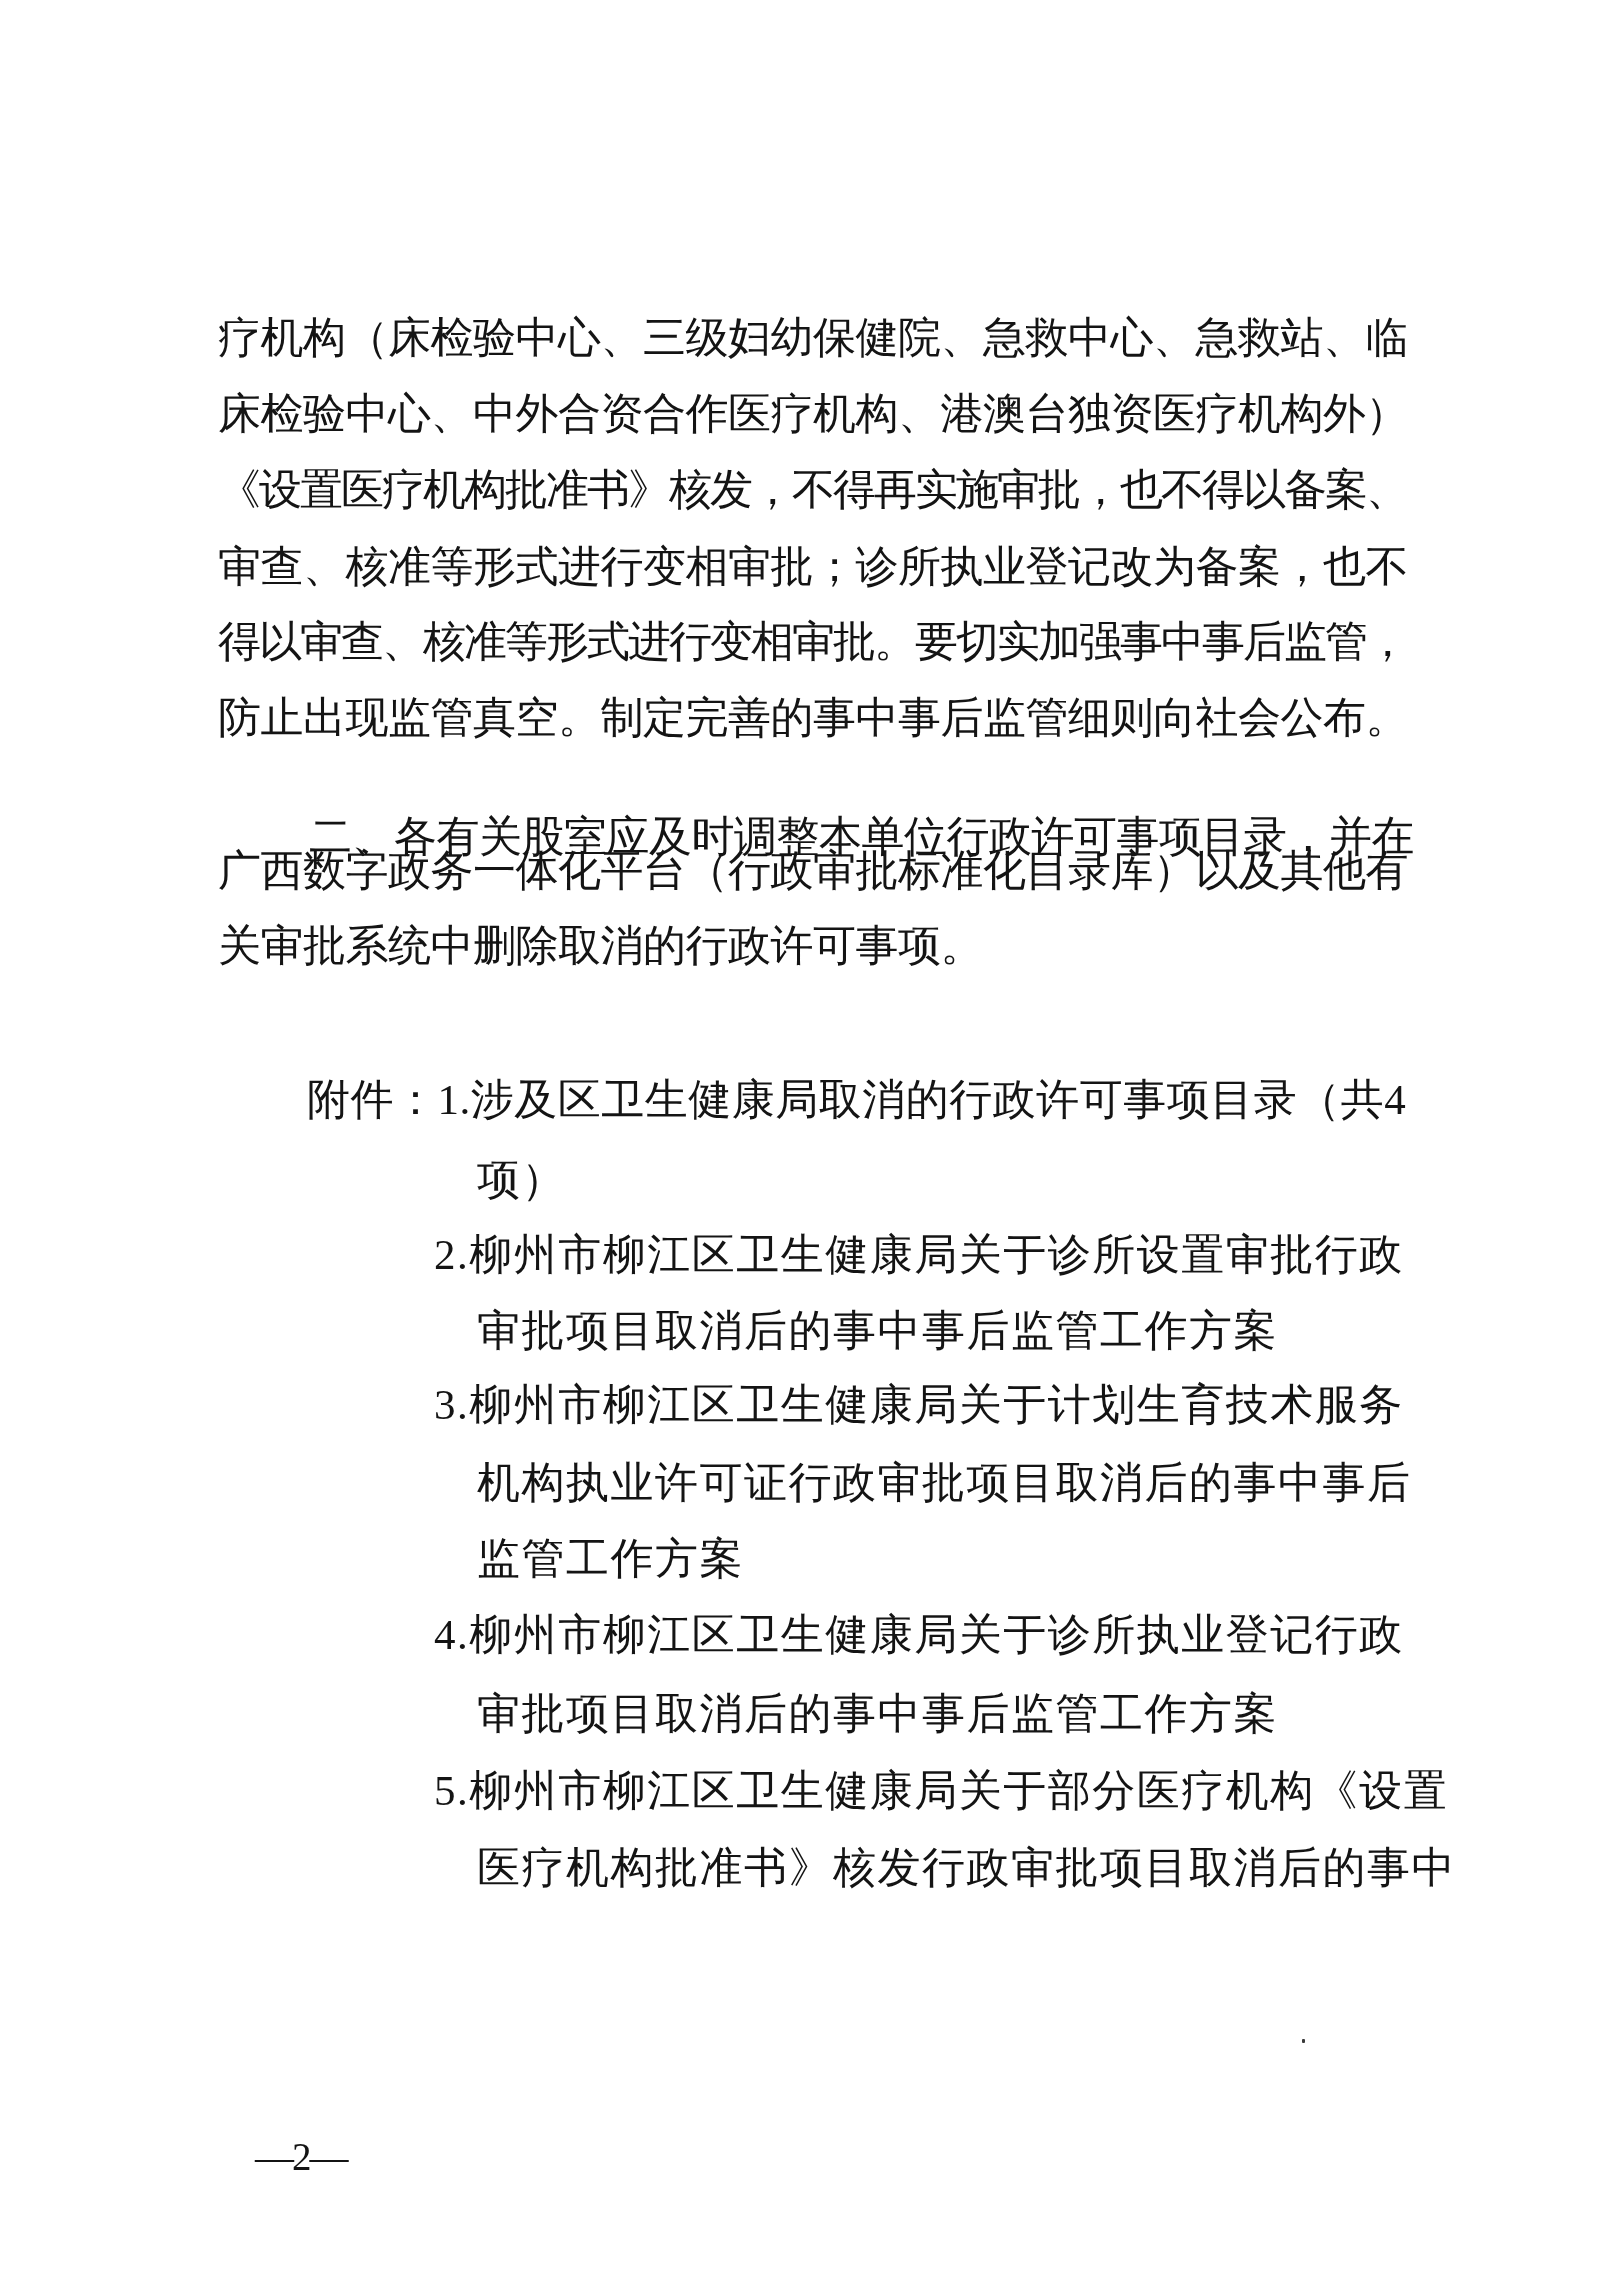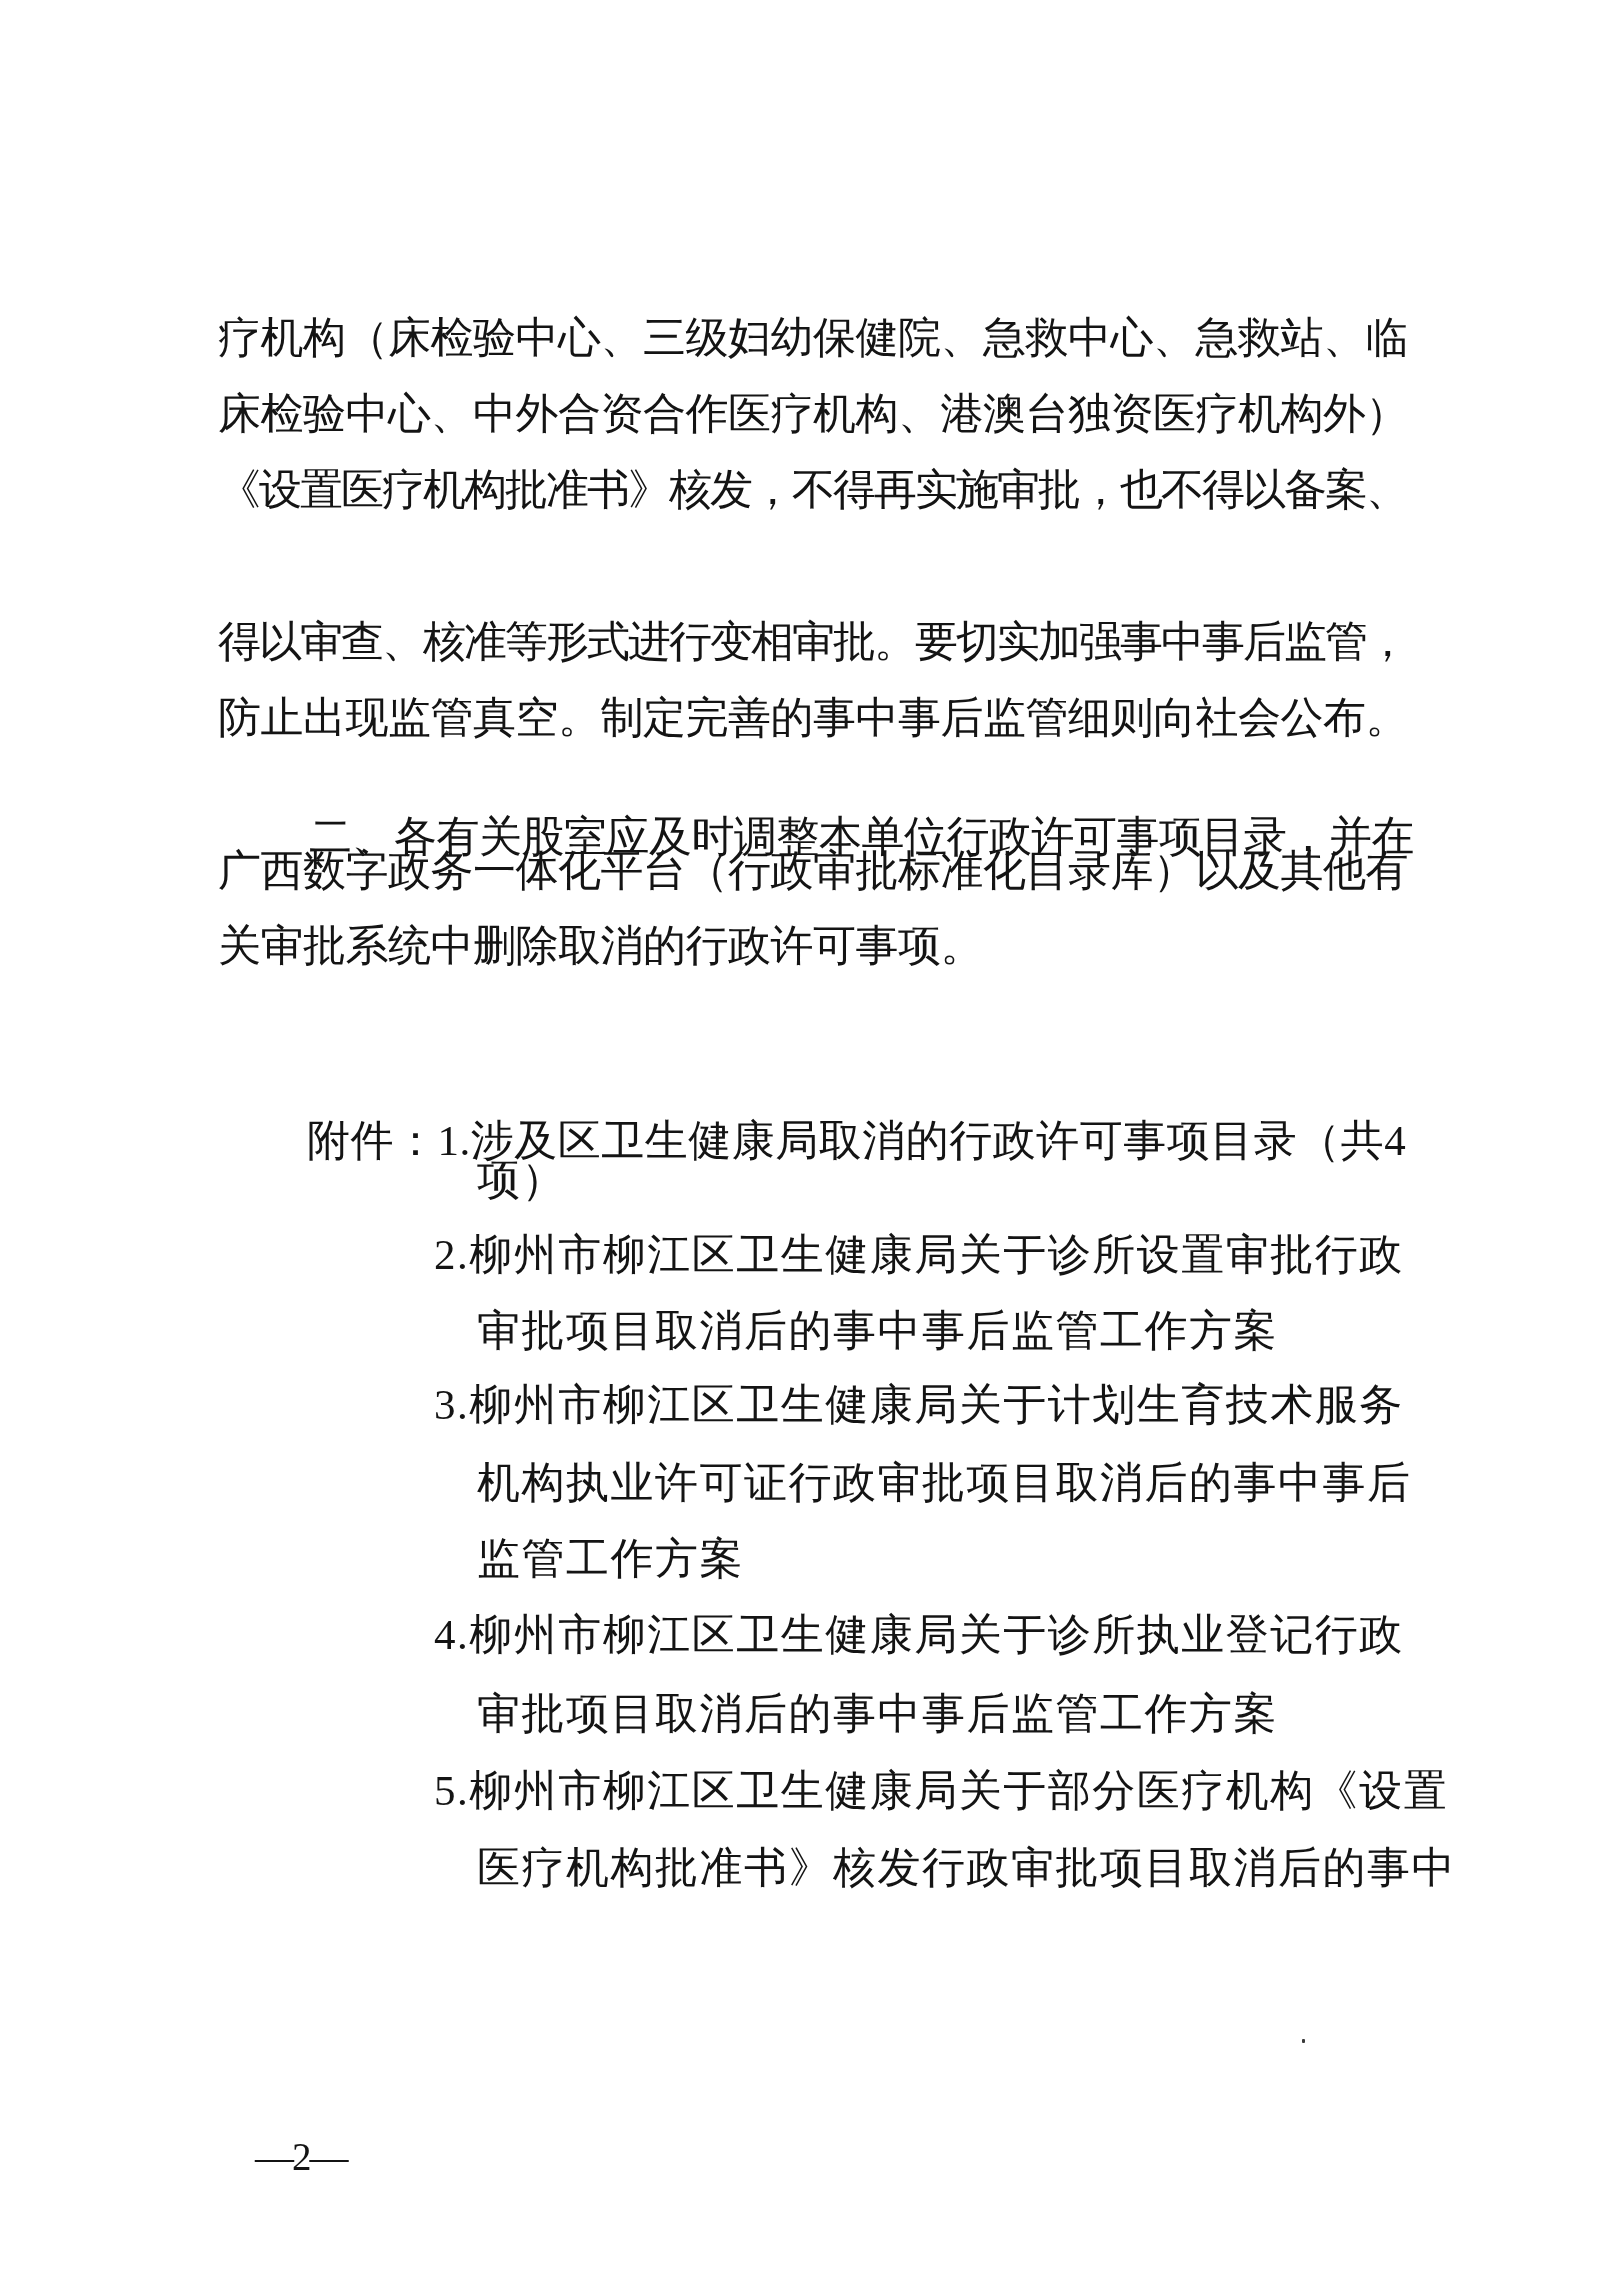--- a/index.html
+++ b/index.html
@@ -23,21 +23,21 @@
     line-height:1;
     color:#141414;
     letter-spacing:-0.5px;
     font-weight:400;
   }
   
   .body{ left:218px; }
   
   .indent{ left:309px;margin-top:44px; }
   
-  .attach-head{ left:307px; letter-spacing:0.5px;margin-top:41px; }
+  .attach-head{ left:307px; letter-spacing:0.5px; }
   
   .item{ left:434px; letter-spacing:1.5px; }
   
   .cont{ left:477px; letter-spacing:1.5px; }
   
   .ls-tight{ letter-spacing:-2px; }
   .page-number{
     position:absolute;
     left:255px;
     top:2137px;
@@ -58,20 +58,21 @@
   }
 </style>
 </head>
 <body>
 
 <div class="page">
 
   <div class="line body" style="top:316px">疗机构（床检验中心、三级妇幼保健院、急救中心、急救站、临</div>
   <div class="line body" style="top:392px">床检验中心、中外合资合作医疗机构、港澳台独资医疗机构外）</div>
   <div class="line body ls-tight" style="top:468px">《设置医疗机构批准书》核发，不得再实施审批，也不得以备案、</div>
+  <div class="line body" style="top:545px">审查、核准等形式进行变相审批；诊所执业登记改为备案，也不</div>
   <div class="line body ls-tight" style="top:620px">得以审查、核准等形式进行变相审批。要切实加强事中事后监管，</div>
   <div class="line body" style="top:696px">防止出现监管真空。制定完善的事中事后监管细则向社会公布。</div>
   <div class="line indent" style="top:771px">二、各有关股室应及时调整本单位行政许可事项目录，并在</div>
   <div class="line body" style="top:849px">广西数字政务一体化平台（行政审批标准化目录库）以及其他有</div>
   <div class="line body" style="top:924px">关审批系统中删除取消的行政许可事项。</div>
 
   <div class="line attach-head" style="top:1078px">附件：1.涉及区卫生健康局取消的行政许可事项目录（共4</div>
   <div class="line cont" style="top:1158px">项）</div>
   <div class="line item" style="top:1233px">2.柳州市柳江区卫生健康局关于诊所设置审批行政</div>
   <div class="line cont" style="top:1309px">审批项目取消后的事中事后监管工作方案</div>

